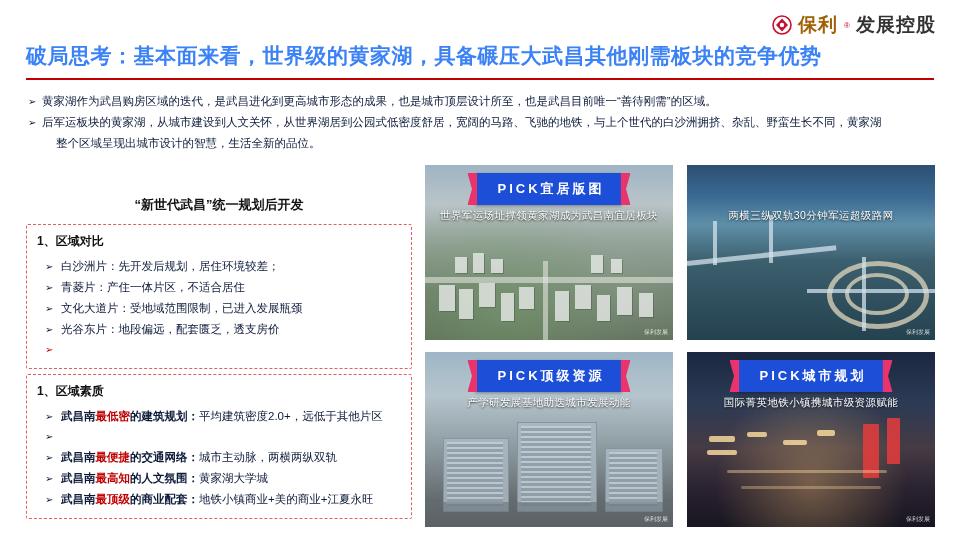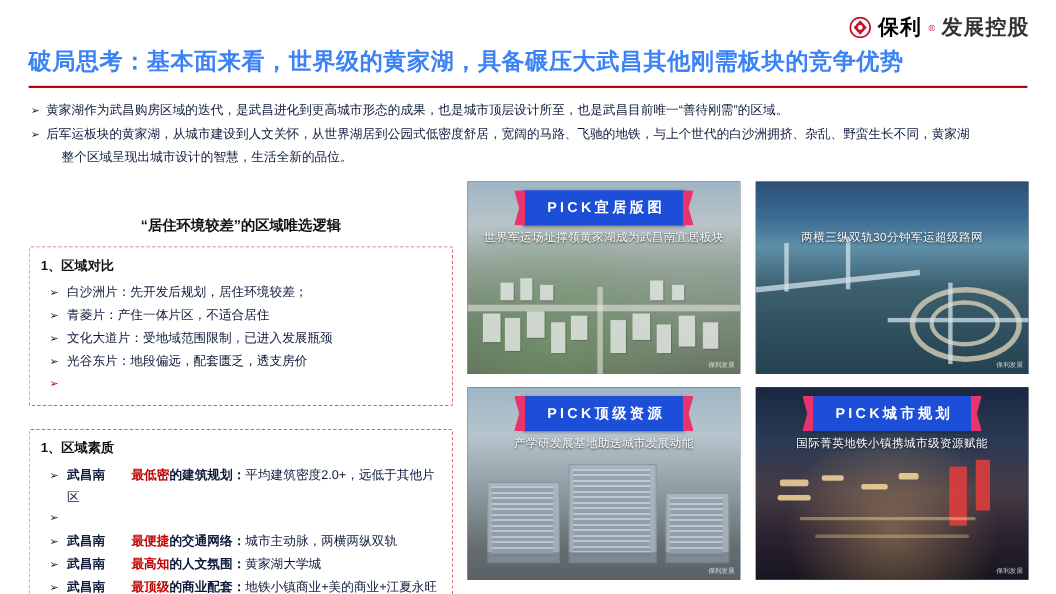--- a/index.html
+++ b/index.html
@@ -31,21 +31,21 @@
     gap: 6px;
   }
   .logo-mark {
     width: 20px;
     height: 20px;
     position: relative;
   }
   .logo-text-red {
     font-size: 19px;
     font-weight: bold;
-    color: #000000;
+    color: #a16207;
     letter-spacing: 1px;
   }
   .logo-reg {
     font-size: 8px;
     color: #c8102e;
     vertical-align: super;
   }
   .logo-text-dark {
     font-size: 19px;
     font-weight: bold;
@@ -114,21 +114,21 @@
     text-align: center;
     font-size: 13px;
     font-weight: bold;
     color: #111111;
     margin-bottom: 10px;
   }
   .box {
     border: 1px dashed #e06060;
     border-radius: 2px;
     padding: 8px 10px 8px 10px;
-    margin-bottom: 21px;
+    margin-bottom: 5px;
     position: relative;
   }
   .box-title {
     font-size: 12px;
     font-weight: bold;
     color: #111111;
     margin-bottom: 6px;
   }
   .list-row {
     display: flex;
@@ -143,21 +143,20 @@
     flex: 0 0 16px;
     font-size: 10px;
     color: #0d1a3a;
   }
   .list-row.highlight .list-mark,
   .list-row.highlight .list-text {
     color: #c00000;
   }
   .list-text .red {
     color: #c00000;
-    padding-left: 24px;
   }
   .box2 .list-text {
     font-weight: bold;
   }
   .box2 .list-text .normal {
     font-weight: normal;
   }
 
   
   .cards {
@@ -322,21 +321,21 @@
       <span class="bullet-mark">➢</span>
       <span class="bullet-text">后军运板块的黄家湖，从城市建设到人文关怀，从世界湖居到公园式低密度舒居，宽阔的马路、飞驰的地铁，与上个世代的白沙洲拥挤、杂乱、野蛮生长不同，黄家湖</span>
     </div>
     <div class="bullet-row">
       <span class="bullet-mark"></span>
       <span class="bullet-text indent">整个区域呈现出城市设计的智慧，生活全新的品位。</span>
     </div>
   </div>
 
   <div class="left-panel">
-    <div class="left-heading">“居住环境较差”的区域唯选逻辑</div>
+    <div class="left-heading">“新世代武昌”统一规划后开发</div>
 
     <div class="box box1">
       <div class="box-title">1、区域对比</div>
 
       <div class="list-row">
         <span class="list-mark">➢</span>
         <span class="list-text">白沙洲片：先开发后规划，居住环境较差；</span>
       </div>
       <div class="list-row">
         <span class="list-mark">➢</span>

